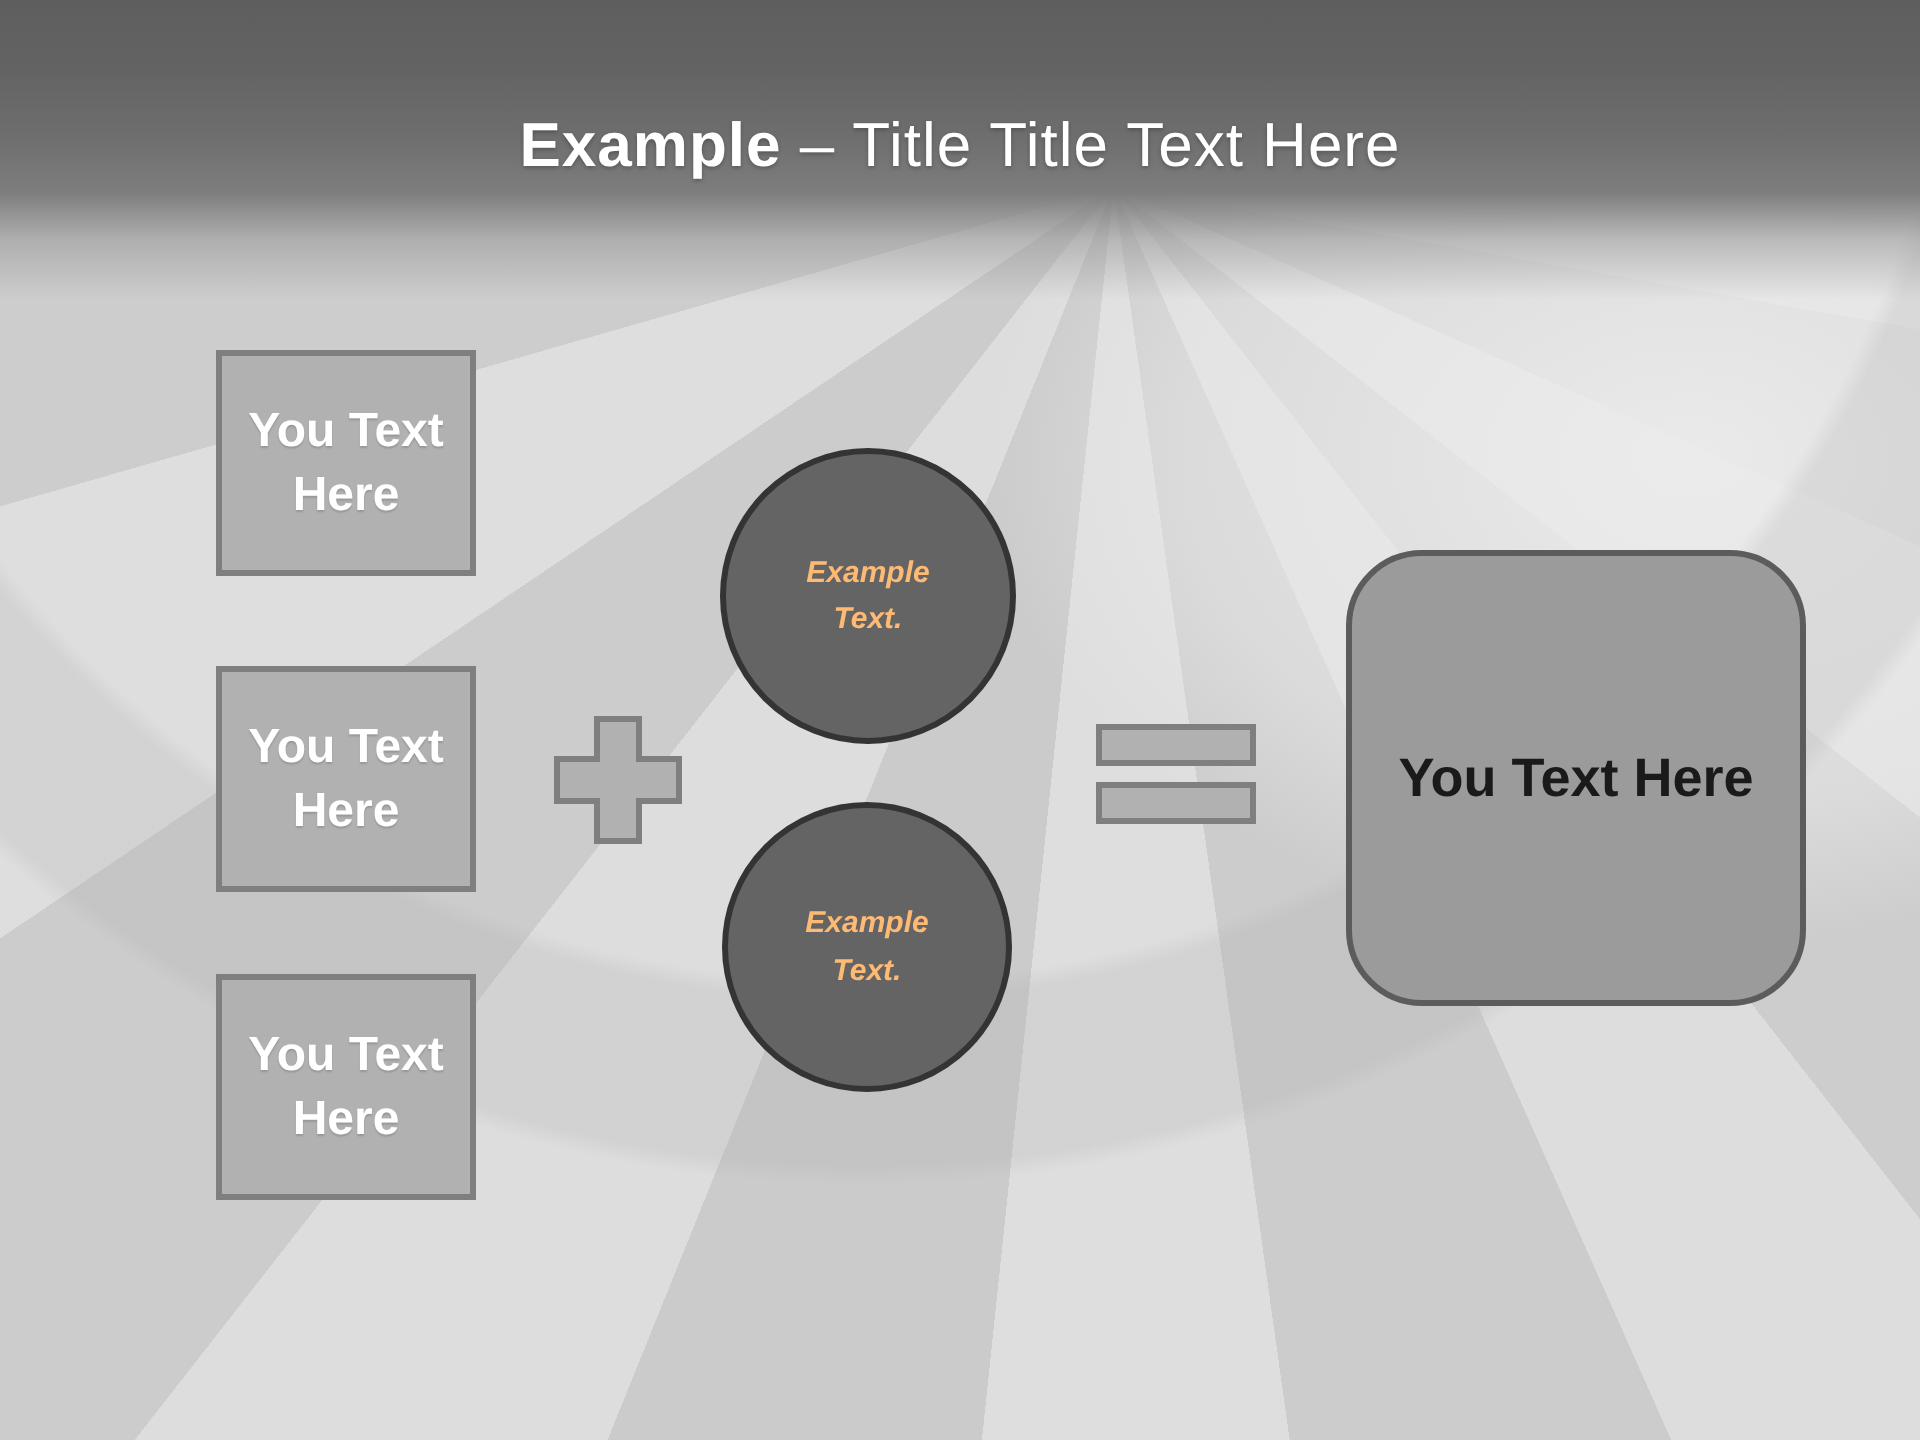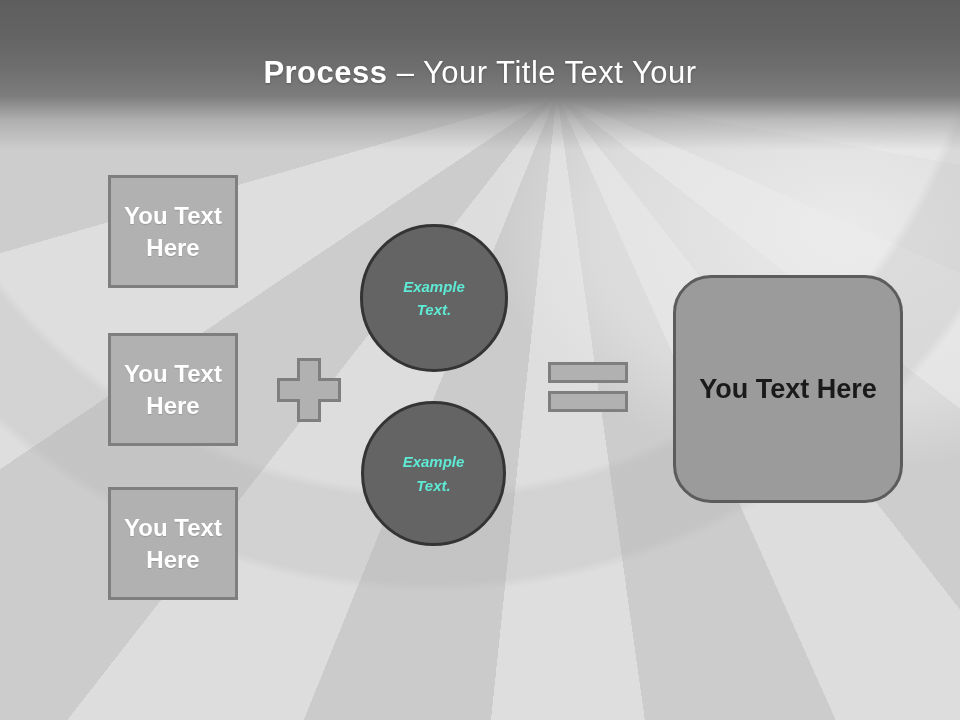--- a/index.html
+++ b/index.html
@@ -101,21 +101,21 @@
   }
 
   .circle {
     border-radius: 50%;
     background: #646464;
     border: 3px solid #343434;
     display: flex;
     align-items: center;
     justify-content: center;
     text-align: center;
-    color: #5eead4;
+    color: #fdba74;
     font-size: 15px;
     font-weight: 700;
     font-style: italic;
     line-height: 1.55;
     padding: 0 24px;
   }
   .circle.c1 { left: 360px; top: 224px; width: 148px; height: 148px; }
   .circle.c2 { left: 361px; top: 401px; width: 145px; height: 145px; }
 
   .equals-wrap {
@@ -150,21 +150,21 @@
     font-size: 27px;
     padding: 0 8px;
   }
 </style>
 </head>
 <body>
 
 <div class="slide">
 
   <div class="header-band">
-    <h1 class="slide-title"><span class="t-bold">Process</span><span class="t-rest"> – Your Title Text Your</span></h1>
+    <h1 class="slide-title"><span class="t-bold">Example</span><span class="t-rest"> – Title Title Text Here</span></h1>
   </div>
 
   <div class="shape input-box b1">
     <span>You Text Here</span>
   </div>
   <div class="shape input-box b2">
     <span>You Text Here</span>
   </div>
   <div class="shape input-box b3">
     <span>You Text Here</span>

